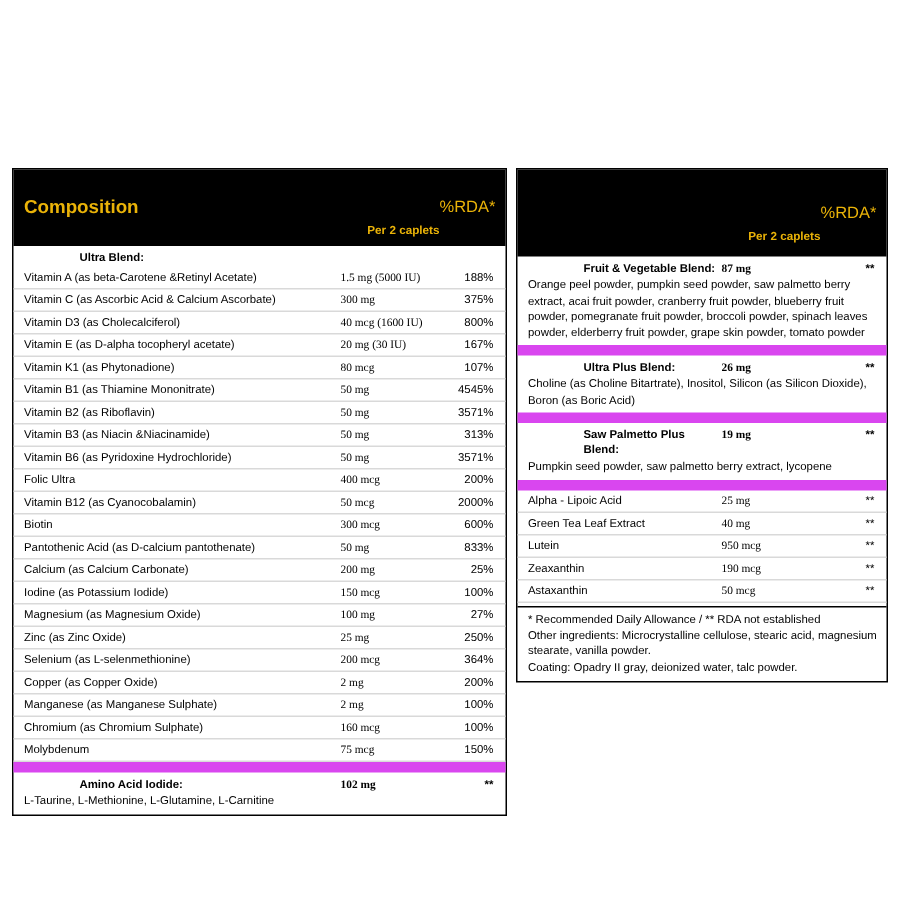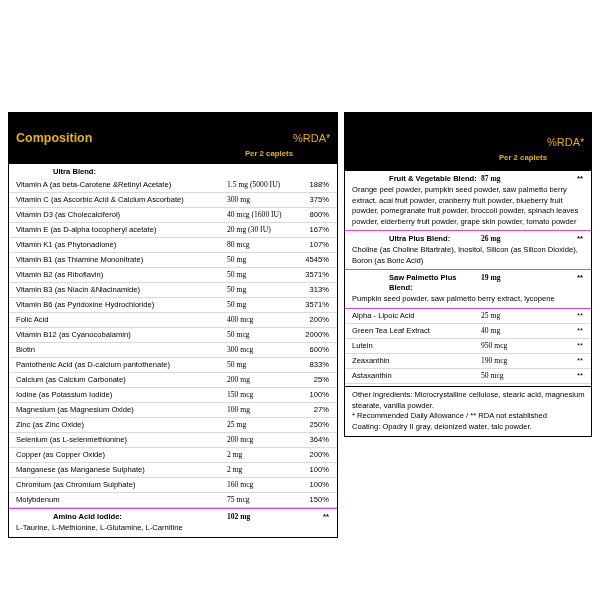--- a/index.html
+++ b/index.html
@@ -106,21 +106,21 @@
     padding-top: 3px;
     padding-bottom: 1px;
   }
   .row.group .nm { font-weight: bold; margin-left: 37px; }
   .row.sub {
     border-bottom: none;
     padding-top: 0;
     padding-bottom: 3px;
   }
   .row.sub .nm { line-height: 10.5px; }
-  .thick-top { border-top: 1px solid #d946ef; }
+  .thick-top { border-top: 7px solid #d946ef; }
 
   .rule {
     height: 1px;
     background: #000;
     margin: 2px 0 0 0;
   }
   .footnote {
     font-size: 7.6px;
     line-height: 10.5px;
     padding: 3px 6px 4px 7px;
@@ -186,21 +186,21 @@
           <div class="nm">Vitamin B3 (as Niacin &amp;Niacinamide)</div>
           <div class="c1">50 mg</div>
           <div class="c2">313%</div>
         </div>
         <div class="row">
           <div class="nm">Vitamin B6 (as Pyridoxine Hydrochloride)</div>
           <div class="c1">50 mg</div>
           <div class="c2">3571%</div>
         </div>
         <div class="row">
-          <div class="nm">Folic Acid</div>
+          <div class="nm">Folic Ultra</div>
           <div class="c1">400 mcg</div>
           <div class="c2">200%</div>
         </div>
         <div class="row">
           <div class="nm">Vitamin B12 (as Cyanocobalamin)</div>
           <div class="c1">50 mcg</div>
           <div class="c2">2000%</div>
         </div>
         <div class="row">
           <div class="nm">Biotin</div>
@@ -326,21 +326,21 @@
         </div>
         <div class="row">
           <div class="nm">Astaxanthin</div>
           <div class="c1">50 mcg</div>
           <div class="c2">**</div>
         </div>
 
         <div class="rule"></div>
 
         <div class="footnote">
+          <p>* Recommended Daily Allowance / ** RDA not established</p>
           <p>Other ingredients: Microcrystalline cellulose, stearic acid, magnesium stearate, vanilla powder.</p>
-          <p>* Recommended Daily Allowance / ** RDA not established</p>
           <p>Coating: Opadry II gray, deionized water, talc powder.</p>
         </div>
       </div>
     </div>
 
   </div>
 </div>
 
 </body></html>

